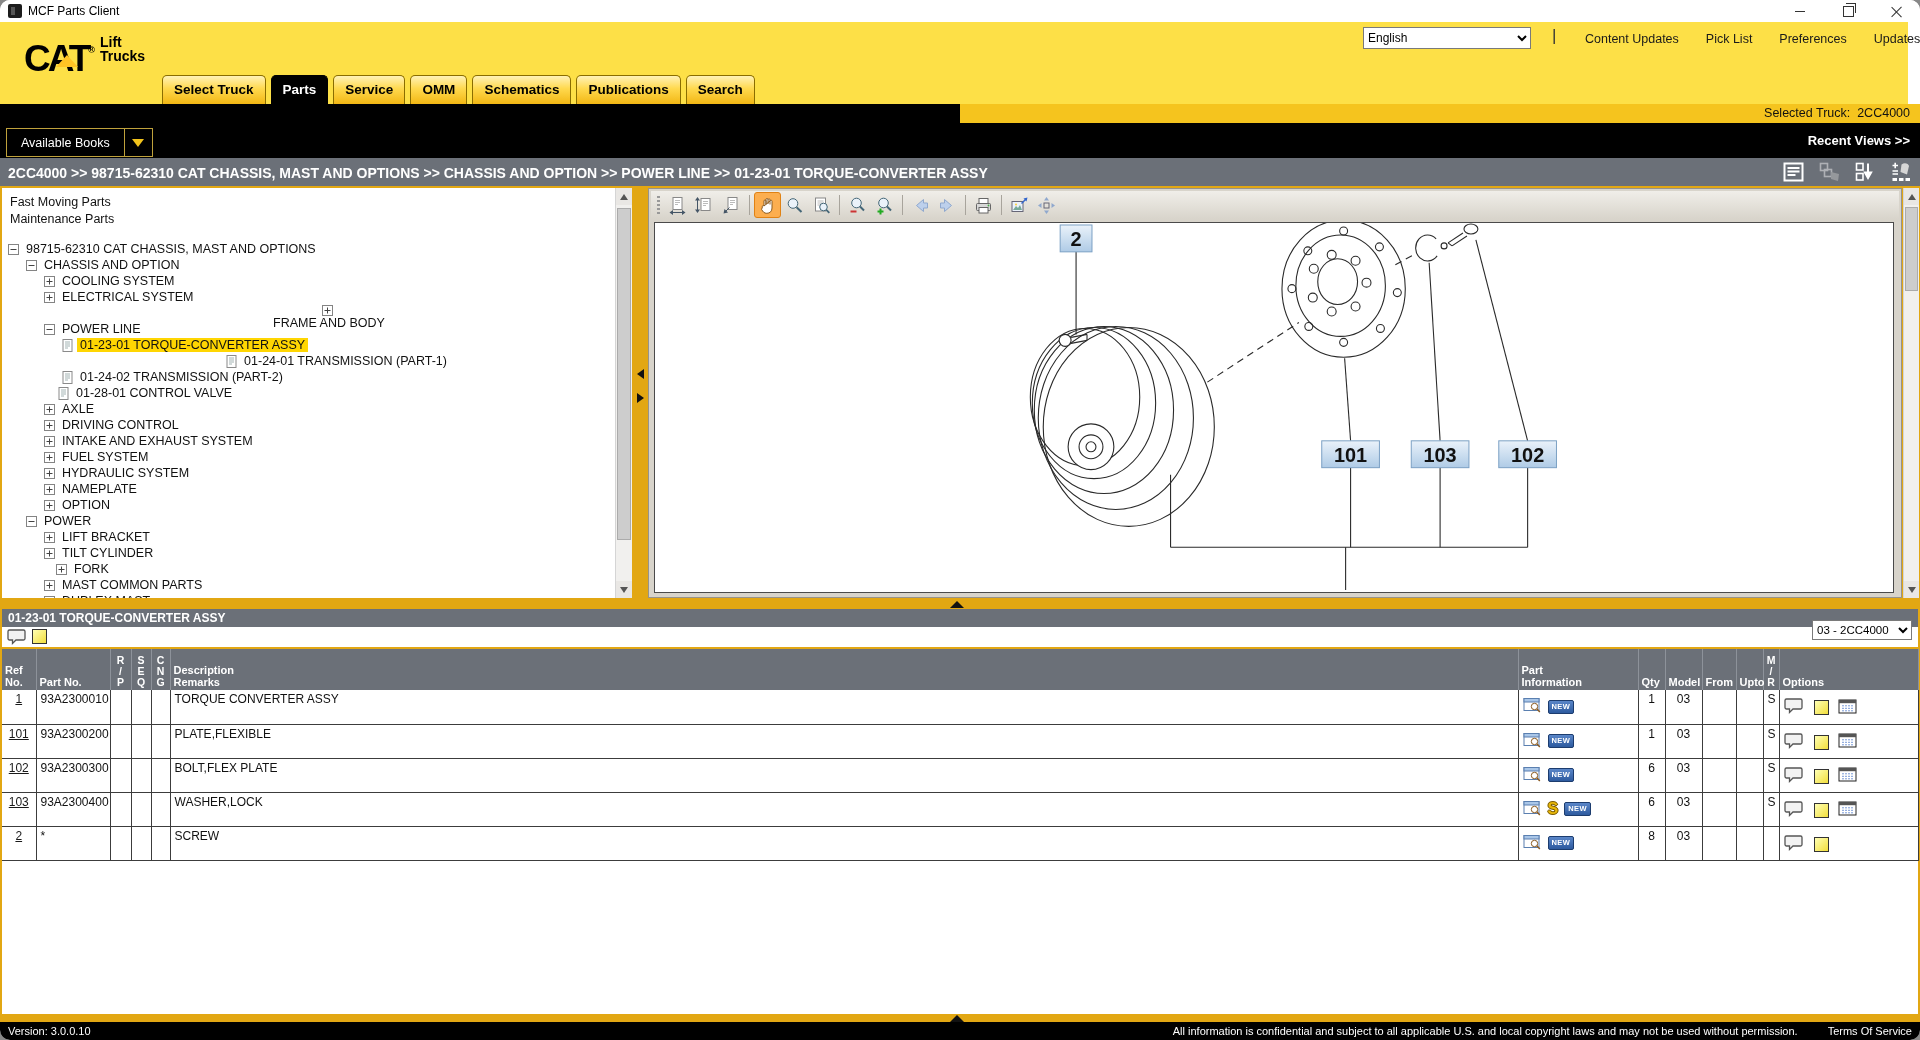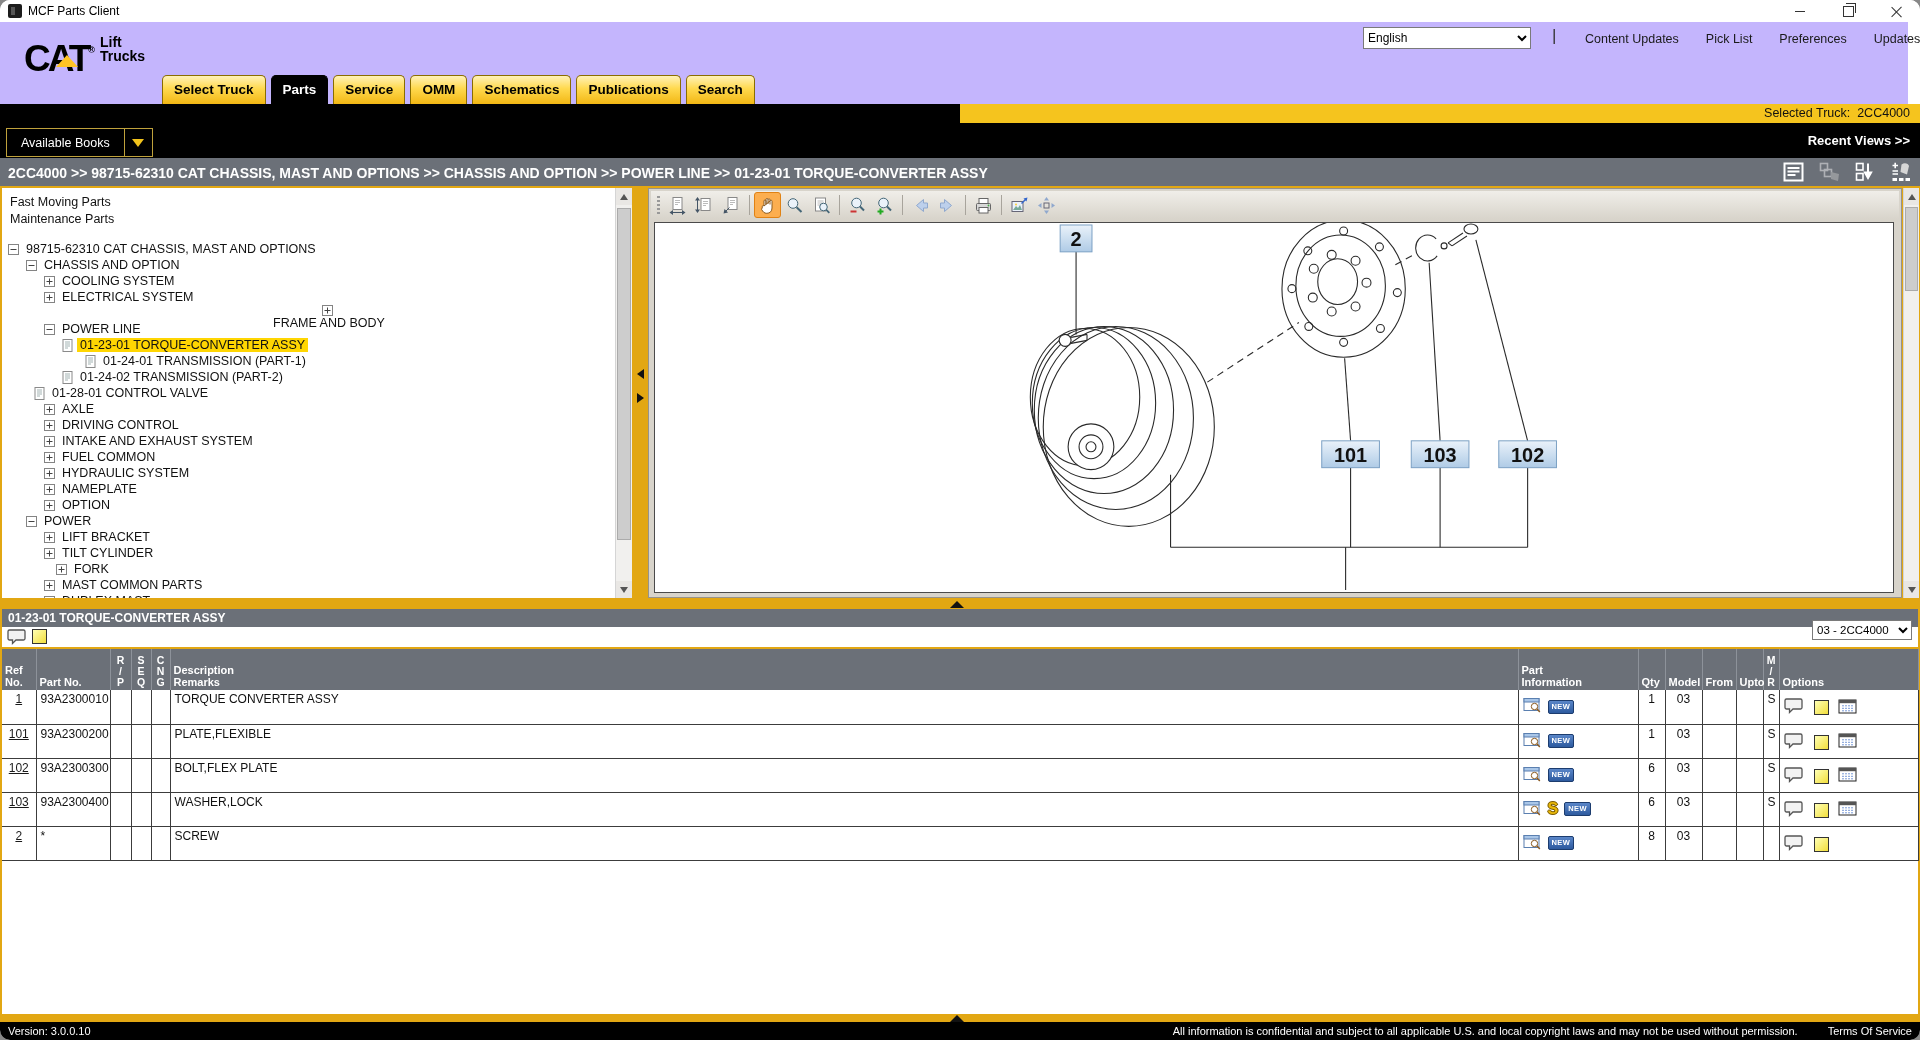--- a/index.html
+++ b/index.html
@@ -13,21 +13,21 @@
   .window-title{position:absolute;left:28px;top:4px;font-size:12px;color:#000;}
   .win-btn{position:absolute;top:0;width:32px;height:22px;display:flex;align-items:center;justify-content:center;}
   .ic-min{width:10px;height:0;border-bottom:1px solid #333;}
   .ic-restore{position:relative;width:9px;height:9px;border:1px solid #333;background:#fff;}
   .ic-restore:before{content:"";position:absolute;left:2px;top:-4px;width:9px;height:9px;border:1px solid #333;border-left:none;border-bottom:none;}
   .ic-close{position:relative;width:11px;height:11px;}
   .ic-close:before,.ic-close:after{content:"";position:absolute;left:5px;top:-1px;width:1.4px;height:14px;background:#333;}
   .ic-close:before{transform:rotate(45deg);} .ic-close:after{transform:rotate(-45deg);}
 
   
-  .header{position:absolute;top:22px;left:0;right:12px;height:82px;background:#c4b5fd;}
+  .header{position:absolute;top:22px;left:0;right:12px;height:82px;background:#fde047;}
   .logo{position:absolute;left:24px;top:10px;display:flex;}
   .logo-cat{position:relative;font-size:37px;font-weight:900;letter-spacing:-3px;line-height:36px;color:#000;}
   .logo-reg{font-size:9px;font-weight:bold;vertical-align:18px;letter-spacing:0;}
   .logo-tri{position:absolute;left:32px;top:23px;width:0;height:0;border-left:11px solid transparent;border-right:11px solid transparent;border-bottom:12px solid #FFC425;}
   .logo-side{margin-left:5px;margin-top:3px;font-weight:bold;font-size:14px;line-height:14px;color:#000;}
   .lang-select{position:absolute;left:1363px;top:5px;width:168px;height:22px;font-size:12px;font-family:"Liberation Sans",sans-serif;border:1px solid #7a7a7a;background:#fff;}
   .hdr-sep{position:absolute;left:1552px;top:4px;font-size:17px;color:#333;}
   .hdr-links{position:absolute;left:1585px;top:10px;display:flex;gap:27px;font-size:12.5px;color:#1a1a1a;white-space:nowrap;}
   .hdr-link{cursor:default;}
   .tab-bar{position:absolute;left:162px;bottom:0;display:flex;gap:5px;height:29px;}
@@ -277,39 +277,39 @@
             </div>
             <div class="tree-row" style="padding-left: 60px;">
               <span class="ticon">
                 <svg width="11" height="13" viewBox="0 0 11 13">
                   <rect x="1" y=".5" width="9" height="12" fill="#fff" stroke="#8a8a8a"></rect>
                   <path d="M3 3h5M3 5h5M3 7h5M3 9h3" stroke="#9aa" stroke-width=".9"></path>
                 </svg>
               </span>
               <span class="tlabel hl">01-23-01 TORQUE-CONVERTER ASSY</span>
             </div>
-            <div class="tree-row" style="padding-left: 83px;">
+            <div class="tree-row" style="padding-left: 60px; justify-content: center;">
               <span class="ticon">
                 <svg width="11" height="13" viewBox="0 0 11 13">
                   <rect x="1" y=".5" width="9" height="12" fill="#fff" stroke="#8a8a8a"></rect>
                   <path d="M3 3h5M3 5h5M3 7h5M3 9h3" stroke="#9aa" stroke-width=".9"></path>
                 </svg>
               </span>
               <span class="tlabel">01-24-01 TRANSMISSION (PART-1)</span>
             </div>
             <div class="tree-row" style="padding-left: 60px;">
               <span class="ticon">
                 <svg width="11" height="13" viewBox="0 0 11 13">
                   <rect x="1" y=".5" width="9" height="12" fill="#fff" stroke="#8a8a8a"></rect>
                   <path d="M3 3h5M3 5h5M3 7h5M3 9h3" stroke="#9aa" stroke-width=".9"></path>
                 </svg>
               </span>
               <span class="tlabel">01-24-02 TRANSMISSION (PART-2)</span>
             </div>
-            <div class="tree-row" style="padding-left: 32px;">
+            <div class="tree-row" style="padding-left: 56px;">
               <span class="ticon">
                 <svg width="11" height="13" viewBox="0 0 11 13">
                   <rect x="1" y=".5" width="9" height="12" fill="#fff" stroke="#8a8a8a"></rect>
                   <path d="M3 3h5M3 5h5M3 7h5M3 9h3" stroke="#9aa" stroke-width=".9"></path>
                 </svg>
               </span>
               <span class="tlabel">01-28-01 CONTROL VALVE</span>
             </div>
             <div class="tree-row" style="padding-left: 42px;">
               <span class="ticon">
@@ -338,21 +338,21 @@
               </span>
               <span class="tlabel">INTAKE AND EXHAUST SYSTEM</span>
             </div>
             <div class="tree-row" style="padding-left: 42px;">
               <span class="ticon">
                 <svg width="11" height="11" viewBox="0 0 11 11">
                   <rect x=".5" y=".5" width="10" height="10" fill="#fff" stroke="#848484"></rect>
                   <path d="M2.5 5.5h6M5.5 2.5v6" stroke="#444"></path>
                 </svg>
               </span>
-              <span class="tlabel">FUEL COMMON</span>
+              <span class="tlabel">FUEL SYSTEM</span>
             </div>
             <div class="tree-row" style="padding-left: 42px;">
               <span class="ticon">
                 <svg width="11" height="11" viewBox="0 0 11 11">
                   <rect x=".5" y=".5" width="10" height="10" fill="#fff" stroke="#848484"></rect>
                   <path d="M2.5 5.5h6M5.5 2.5v6" stroke="#444"></path>
                 </svg>
               </span>
               <span class="tlabel">HYDRAULIC SYSTEM</span>
             </div>

